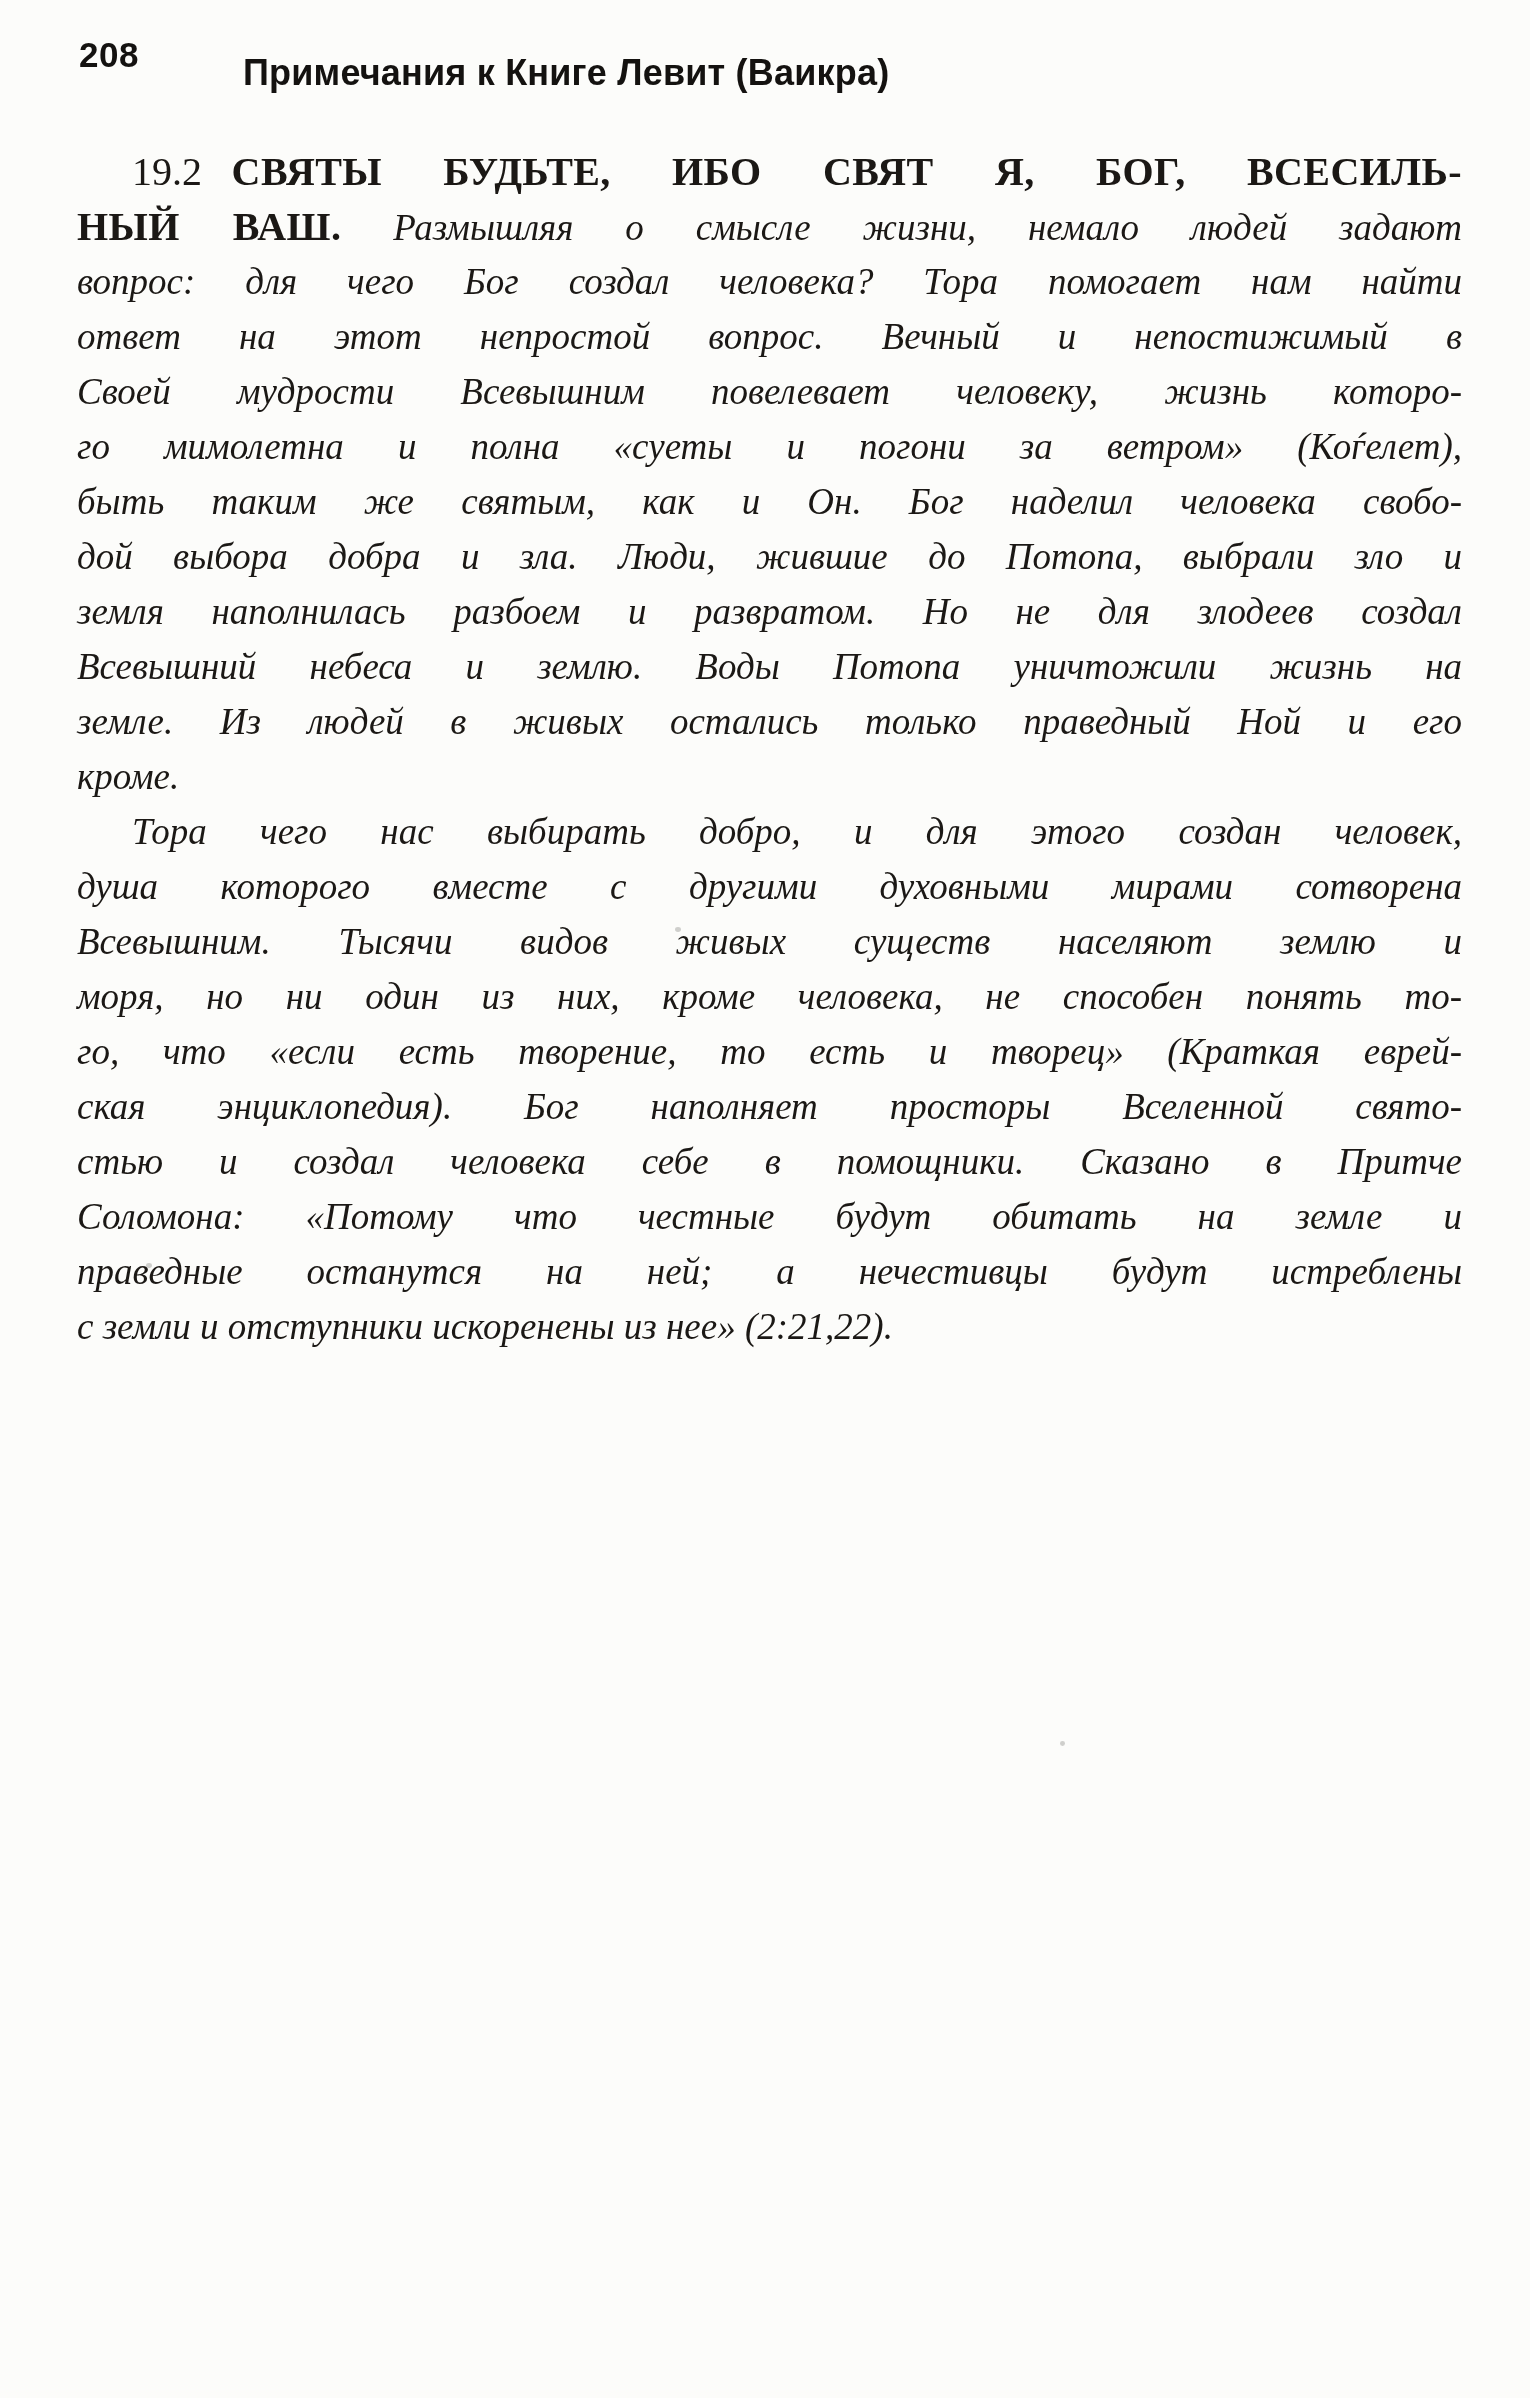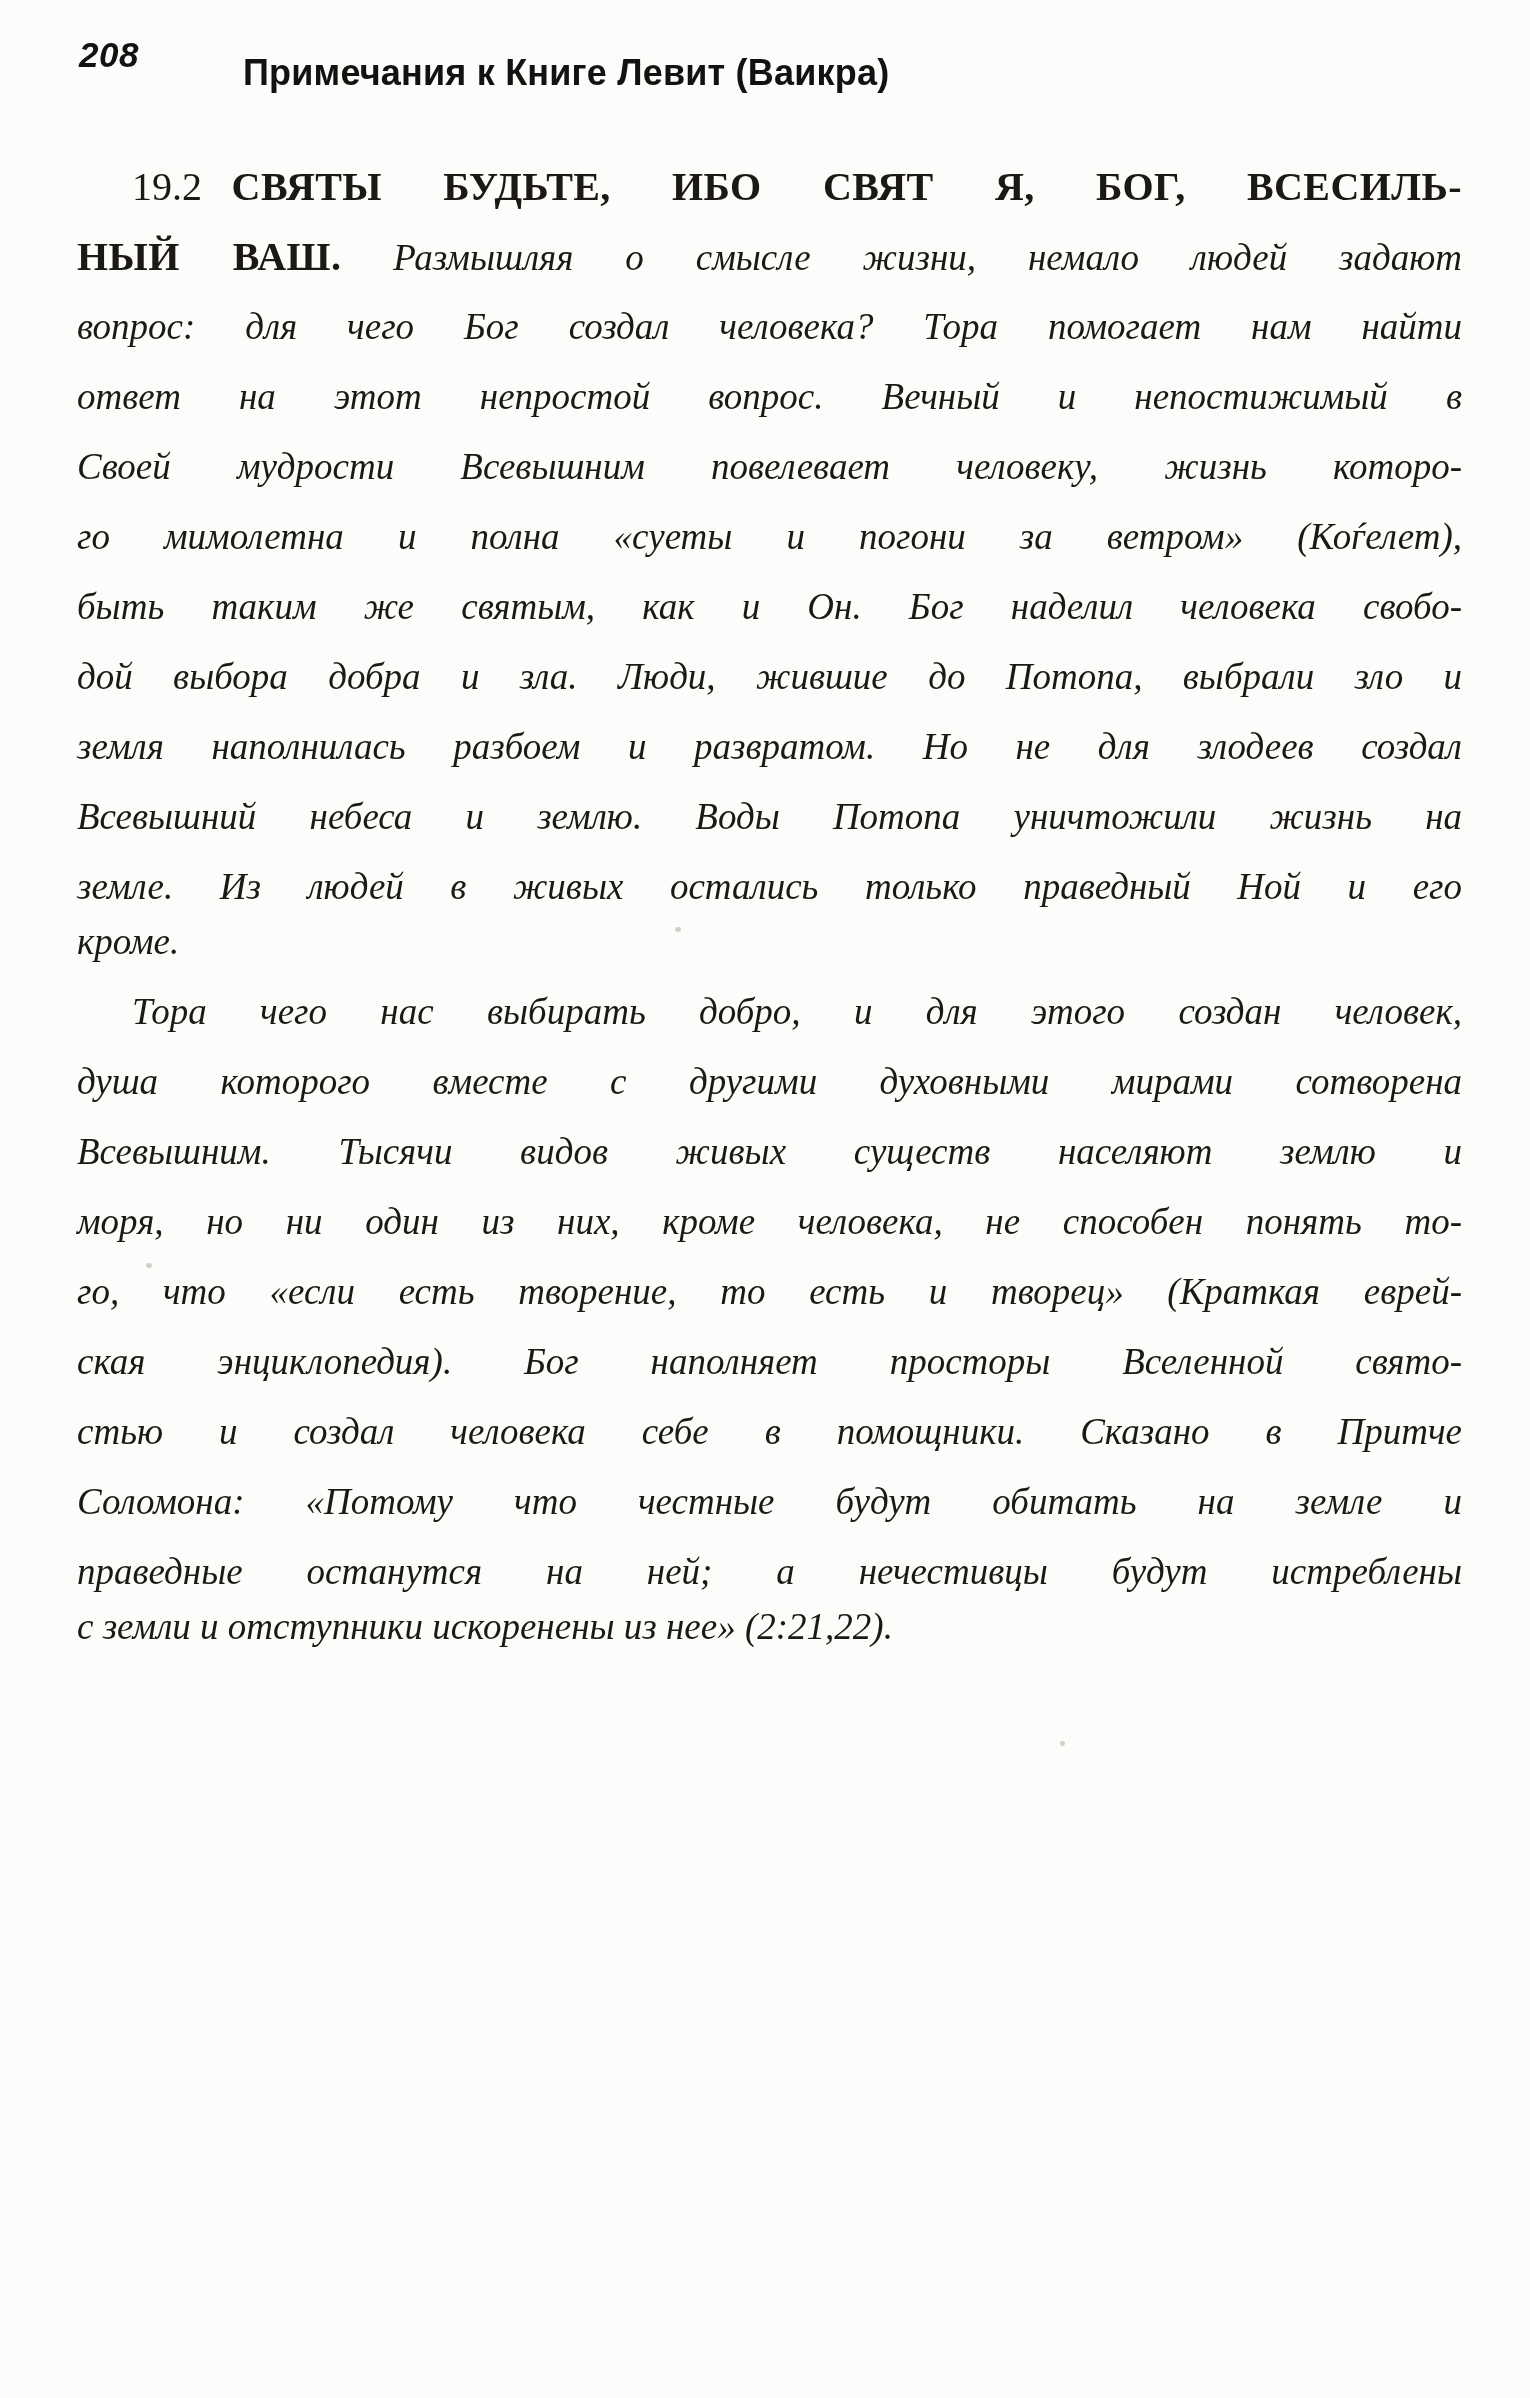--- a/index.html
+++ b/index.html
@@ -27,21 +27,20 @@
     font-family: "Liberation Sans", "DejaVu Sans", sans-serif;
     font-weight: bold;
     color: #141210;
   }
   .page-num {
     position: absolute;
     left: 79px;
     top: 0;
     font-size: 35px;
     letter-spacing: 0.5px;
-    font-style: italic;
   }
   .head-title {
     position: absolute;
     left: 243px;
     top: 0;
     font-size: 36px;
     letter-spacing: 0.2px;
     margin-top: 17px;
   }
   
@@ -56,21 +55,20 @@
     line-height: 55px;
     white-space: nowrap;
     font-family: "Liberation Serif", "DejaVu Serif", serif;
     font-style: italic;
     font-size: 37px;
     color: #1b1815;
   }
   .line.just {
     text-align: justify;
     text-align-last: justify;
-    margin-top: 15px;
   }
   .line.indent {
     padding-left: 55px;
   }
   .seg-num {
     font-style: normal;
     font-size: 40px;
   }
   .seg-bold {
     font-style: normal;

